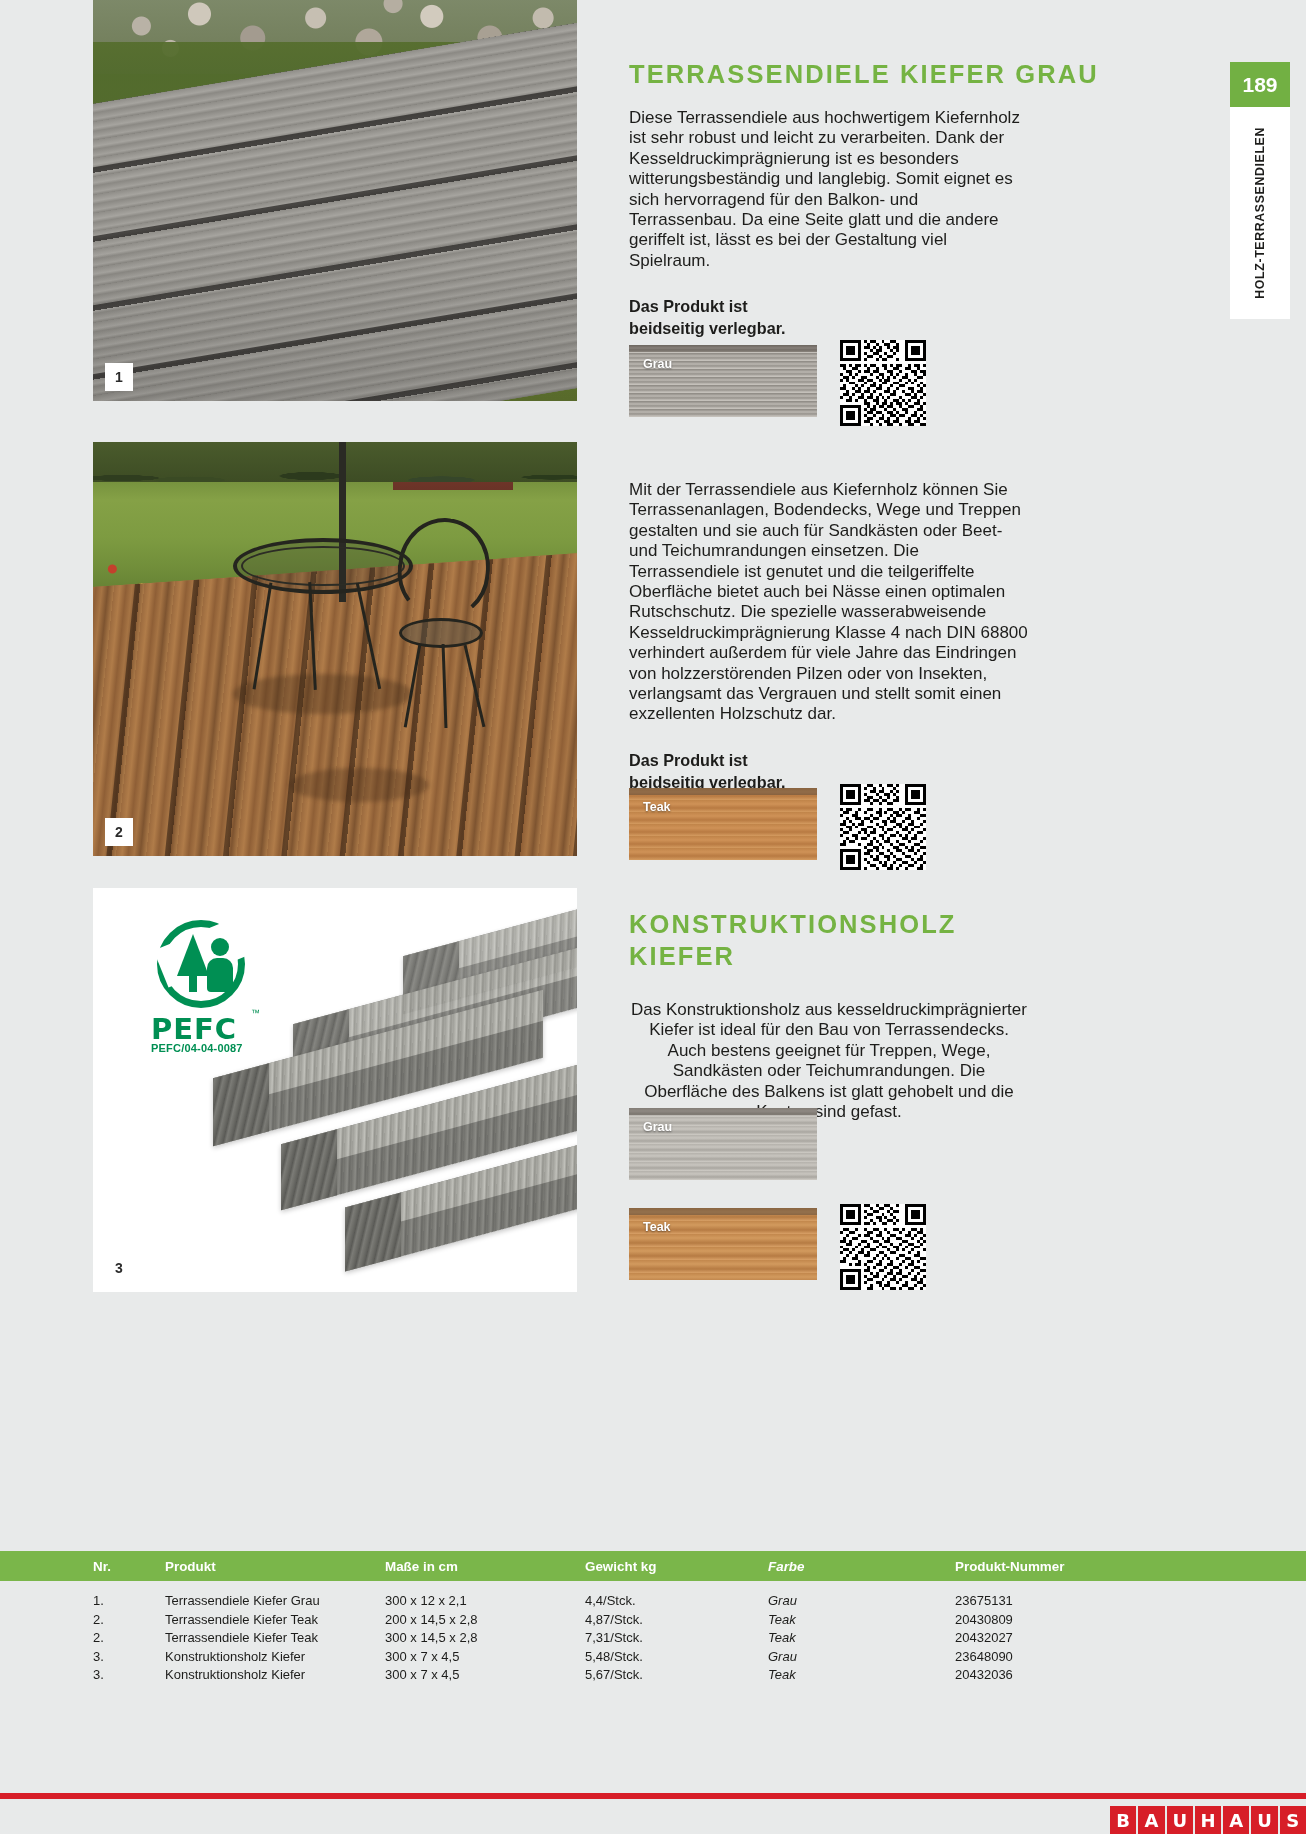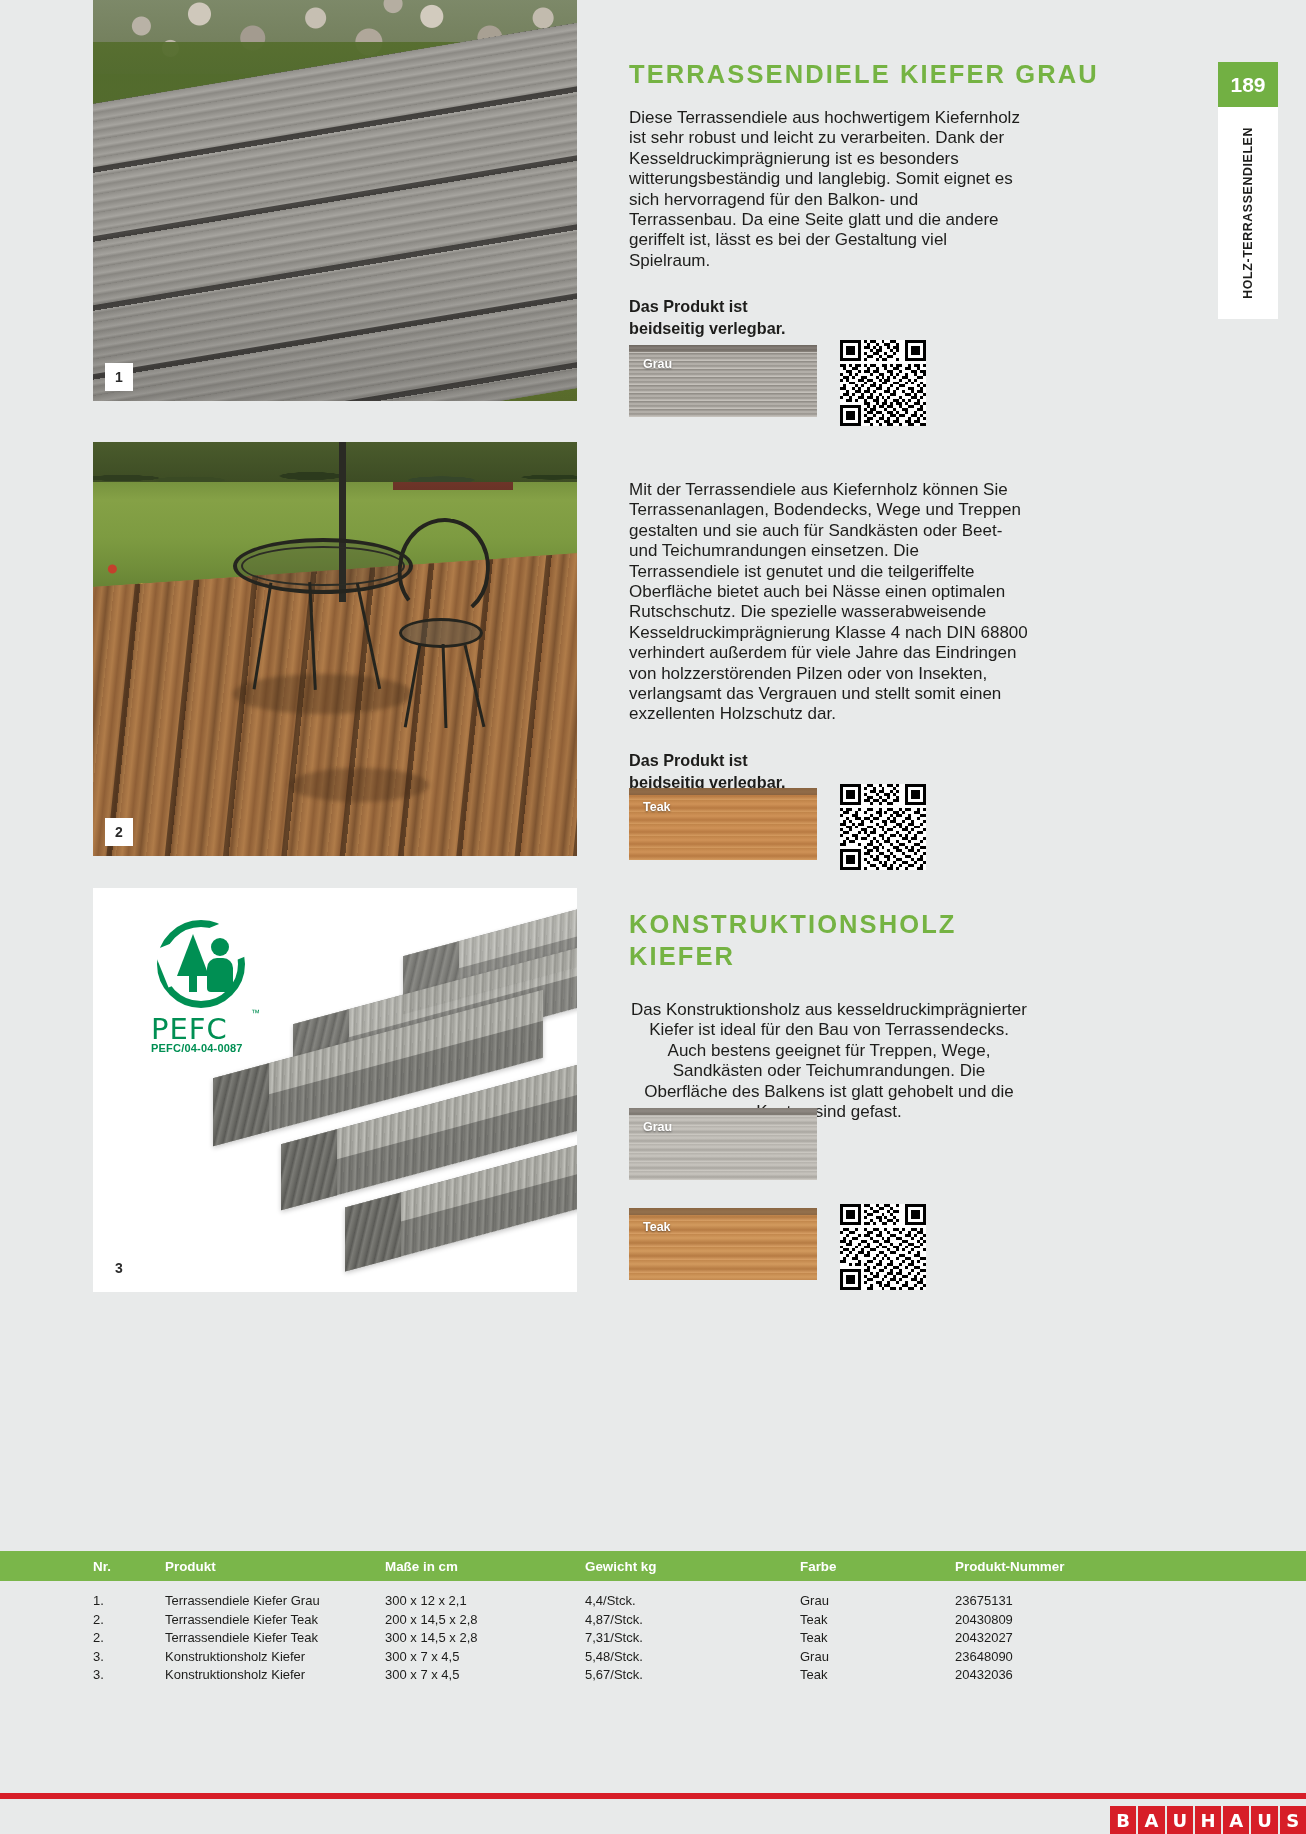--- a/index.html
+++ b/index.html
@@ -235,21 +235,21 @@
     position:absolute; left:80px; top:18px; width:18px; height:18px;
     border-radius:50%; background:#008f53;
   }
   .pefc .body {
     position:absolute; left:76px; top:38px; width:26px; height:34px;
     border-radius:10px 10px 4px 4px; background:#008f53;
   }
   .pefc .word {
     position:absolute; left:20px; top:92px;
     font-family:"DejaVu Sans", sans-serif;
-    font-weight:normal; font-size:29px; letter-spacing:1px; color:#008f53;
+    font-weight:bold; font-size:29px; letter-spacing:1px; color:#008f53;
   }
   .pefc .tm { position:absolute; left:120px; top:88px; font-size:9px; color:#008f53; }
   .pefc .code {
     position:absolute; left:20px; top:122px;
     font-size:11px; font-weight:bold; color:#008f53; letter-spacing:.2px;
   }
 
   
   .col { position:absolute; left:629px; width:400px; }
   h2.sect {
@@ -317,21 +317,21 @@
   .swatch .topedge {
     position:absolute; left:0; right:0; top:0; height:7px;
     background:rgba(70,62,55,.45);
   }
 
   
   .qr { position:absolute; width:86px; height:86px; background:#ffffff; }
   .qr svg { display:block; }
 
   
-  .pagetab { position:absolute; right:12px; top:62px; width:76px; }
+  .pagetab { position:absolute; right:0; top:62px; width:76px; }
   .pagetab .num {
     width:60px; height:45px; background:#72b043;
     color:#ffffff; font-size:21px; font-weight:bold;
     display:flex; align-items:center; justify-content:center;
   }
   .pagetab .cat {
     width:60px; height:212px; background:#ffffff;
     display:flex; align-items:center; justify-content:center;
   }
   .pagetab .cat span {
@@ -347,21 +347,21 @@
     font-size:13.4px; font-weight:bold;
     height:30px; position:relative;margin-top:13px;
   }
   .trow { position:relative; height:18.5px; font-size:13px; color:#1d1d1b; }
   .tbody { background:#e8eaea; padding-top:10px; padding-bottom:12px; }
   .c { position:absolute; top:50%; transform:translateY(-50%); white-space:nowrap; }
   .c1 { left:93px; }
   .c2 { left:165px; }
   .c3 { left:385px; }
   .c4 { left:585px; }
-  .c5 { left:800px; }
+  .c5 { left:768px;font-style:italic; }
   .c6 { left:955px; }
 
   
   .redline { position:absolute; left:0; top:1793px; width:1306px; height:6px; background:#d71e28; }
   .logo { position:absolute; right:0; top:1806px; width:206px; height:28px; display:flex; gap:2px; padding-left:10px;}
   .logo i {
     display:block; width:29px; height:28px; background:#d71e28;
     color:#ffffff; font-family:"DejaVu Sans", sans-serif;
     font-size:18px; font-weight:bold; font-style:normal;
     display:flex; align-items:center; justify-content:center;

